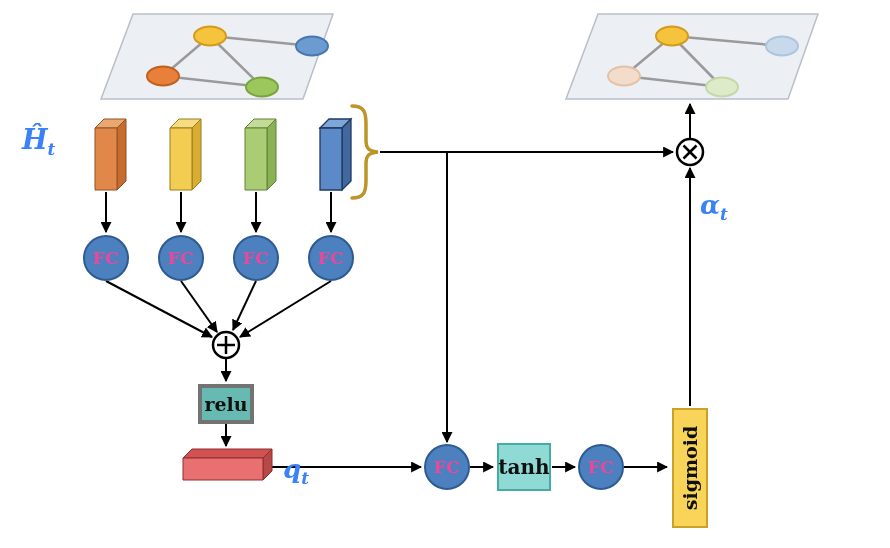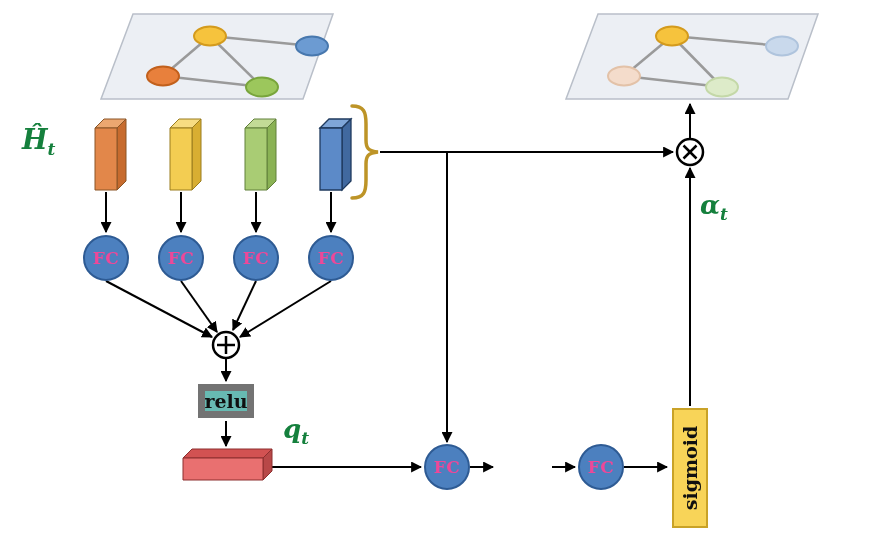--- a/index.html
+++ b/index.html
@@ -16,28 +16,28 @@
   .fc1 { left:84px;  top:236px; }
   .fc2 { left:159px; top:236px; }
   .fc3 { left:234px; top:236px; }
   .fc4 { left:309px; top:236px; }
   .fcq { left:425px; top:445px; }
   .fcs { left:579px; top:445px; }
   .box {
     display:flex; align-items:center; justify-content:center;
     font-weight:bold; color:#101010;
   }
-  .relu    { left:198px; top:384px; width:56px;  height:34px;  background:#67BAB2; border:7px solid #737373; font-size:19px; }
+  .relu    { left:198px; top:384px; width:56px;  height:40px;  background:#67BAB2; border:4px solid #737373; font-size:19px; }
   .tanh    { left:497px; top:443px; width:54px;  height:48px;  background:#90DAD5; border:2px solid #44ACA5; font-size:20px; }
   .sigmoid { left:672px; top:408px; width:36px;  height:120px; background:#F8D458; border:2px solid #C9A227; font-size:19px; }
   .sigmoid span { transform:rotate(-90deg); white-space:nowrap; }
-  .math { font-style:italic; font-weight:bold; font-size:27px; color:#15803d; line-height:1; }
+  .math { font-style:italic; font-weight:bold; font-size:27px; color:#3b82f6; line-height:1; }
   .math sub { font-size:17px; font-style:italic; line-height:1; }
   .h-label     { left:22px;  top:126px; }
-  .q-label     { left:283px; top:416px; font-size:26px; }
+  .q-label     { left:283px; top:456px; font-size:26px; }
   .alpha-label { left:700px; top:184px; font-size:26px;margin-top:8px; }
 </style>
 </head>
 <body>
 
 <div class="canvas">
 
   <svg class="layer" width="890" height="548" viewBox="0 0 890 548">
     <defs>
       <marker id="arr" viewBox="0 0 10 10" refX="9" refY="5" markerWidth="5.5" markerHeight="5.5" orient="auto-start-reverse">
@@ -154,20 +154,21 @@
   <div class="overlay fc-label fc2">FC</div>
   <div class="overlay fc-label fc3">FC</div>
   <div class="overlay fc-label fc4">FC</div>
   <div class="overlay fc-label fcq">FC</div>
   <div class="overlay fc-label fcs">FC</div>
 
   <div class="overlay box relu">relu</div>
 
   <div class="overlay math q-label"><span>q</span><sub>t</sub></div>
 
+  <div class="overlay box tanh">tanh</div>
 
   <div class="overlay box sigmoid">
       <span>sigmoid</span>
     </div>
 
   <div class="overlay math alpha-label"><span>α</span><sub>t</sub></div>
 
 </div>
 
 </body></html>

